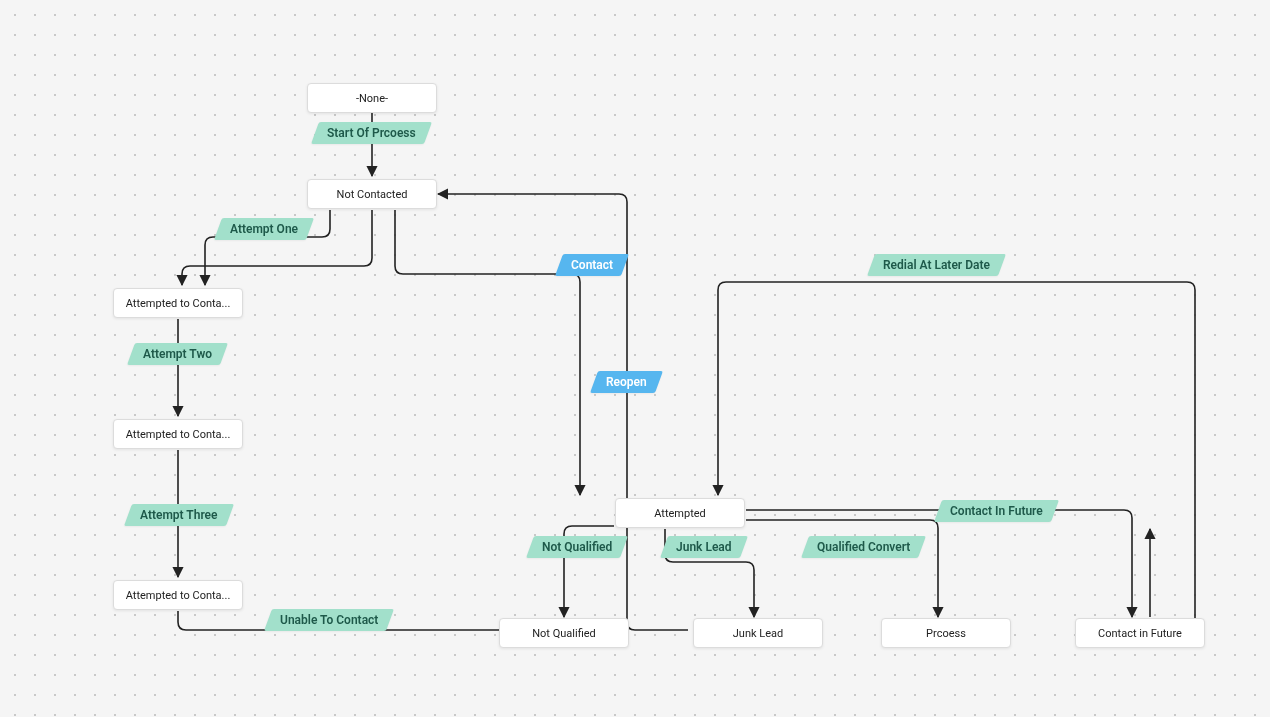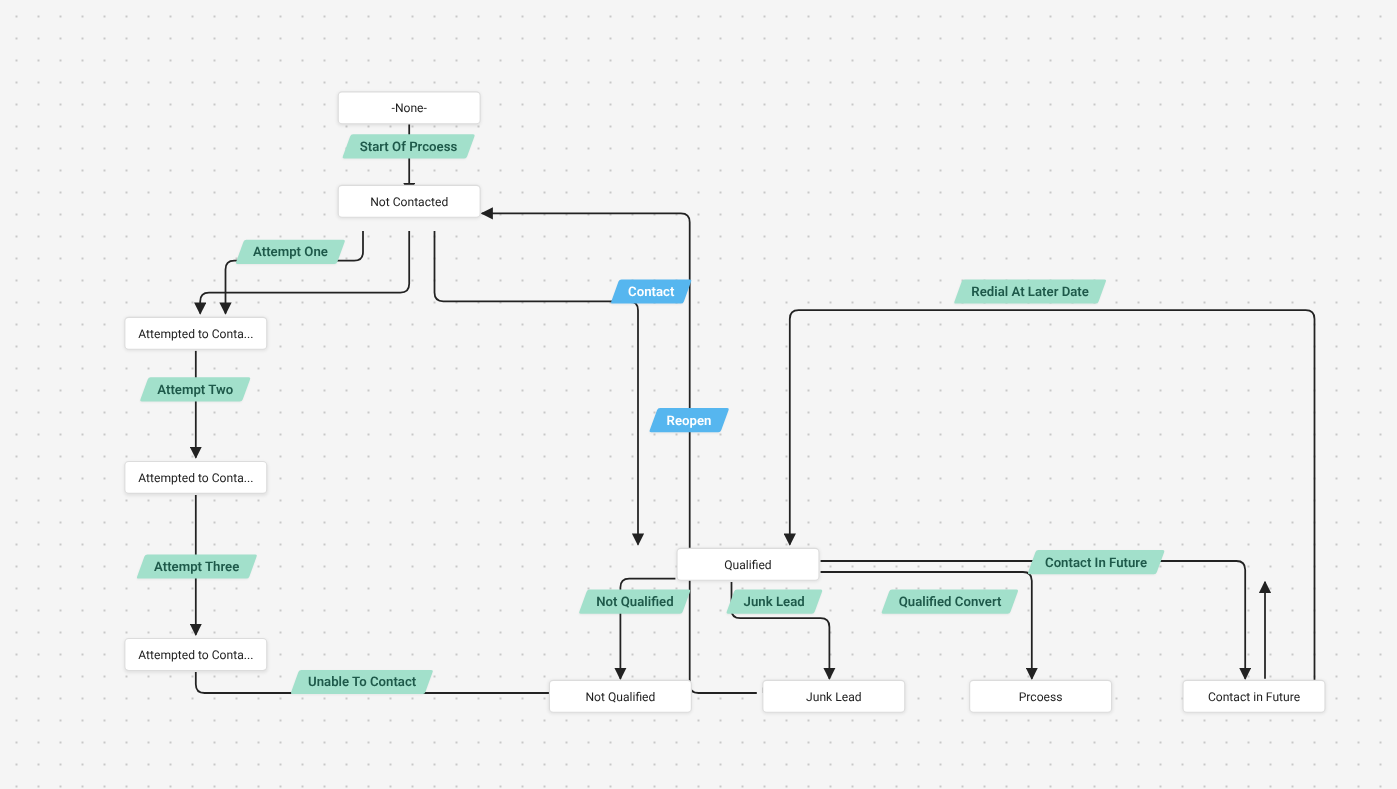--- a/index.html
+++ b/index.html
@@ -81,34 +81,34 @@
 
     <path d="M688,630 L635,630 Q627,630 627,622 L627,202 Q627,194 619,194 L438,194" marker-end="url(#arr)"></path>
 
     <path d="M694,625 L694,630"></path>
   </g>
 </svg>
 
 <div class="node" style="left:307px;top:83px;">
     <span>-None-</span>
   </div>
-<div class="node" style="left:307px;top:168px;">
+<div class="node" style="left:307px;top:179px;">
     <span>Not Contacted</span>
   </div>
 <div class="node" style="left:113px;top:288px;">
     <span>Attempted to Conta...</span>
   </div>
 <div class="node" style="left:113px;top:419px;">
     <span>Attempted to Conta...</span>
   </div>
 <div class="node" style="left:113px;top:580px;">
     <span>Attempted to Conta...</span>
   </div>
 <div class="node" style="left:615px;top:498px;">
-    <span>Qualified</span>
+    <span>Attempted</span>
   </div>
 <div class="node" style="left:499px;top:618px;">
     <span>Not Qualified</span>
   </div>
 <div class="node" style="left:693px;top:618px;">
     <span>Junk Lead</span>
   </div>
 <div class="node" style="left:881px;top:618px;">
     <span>Prcoess</span>
   </div>

